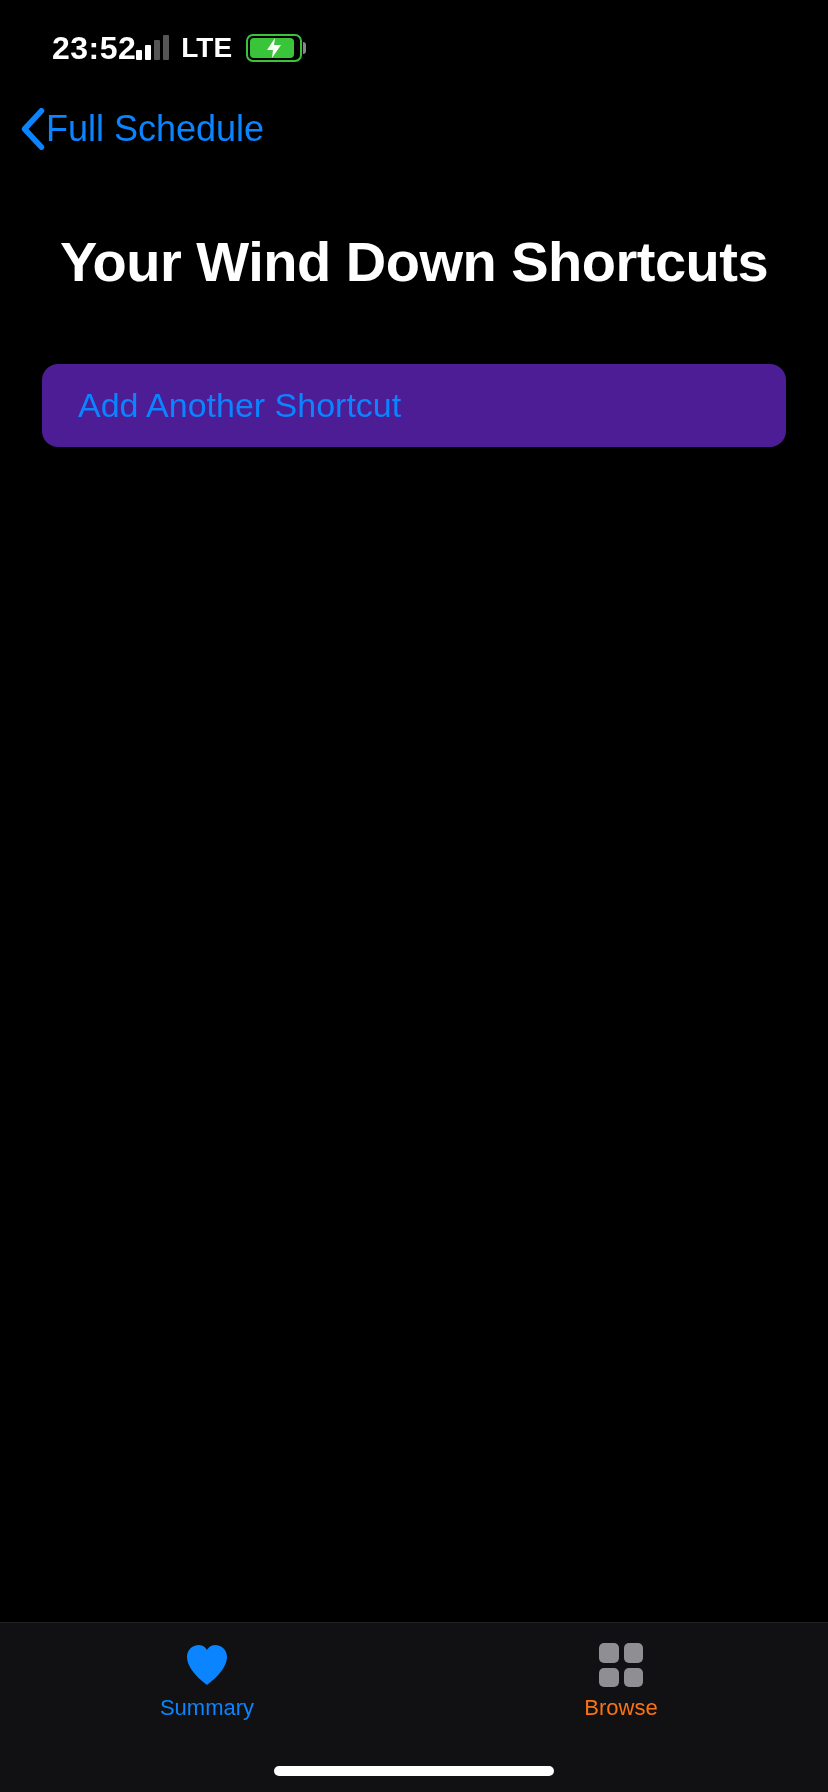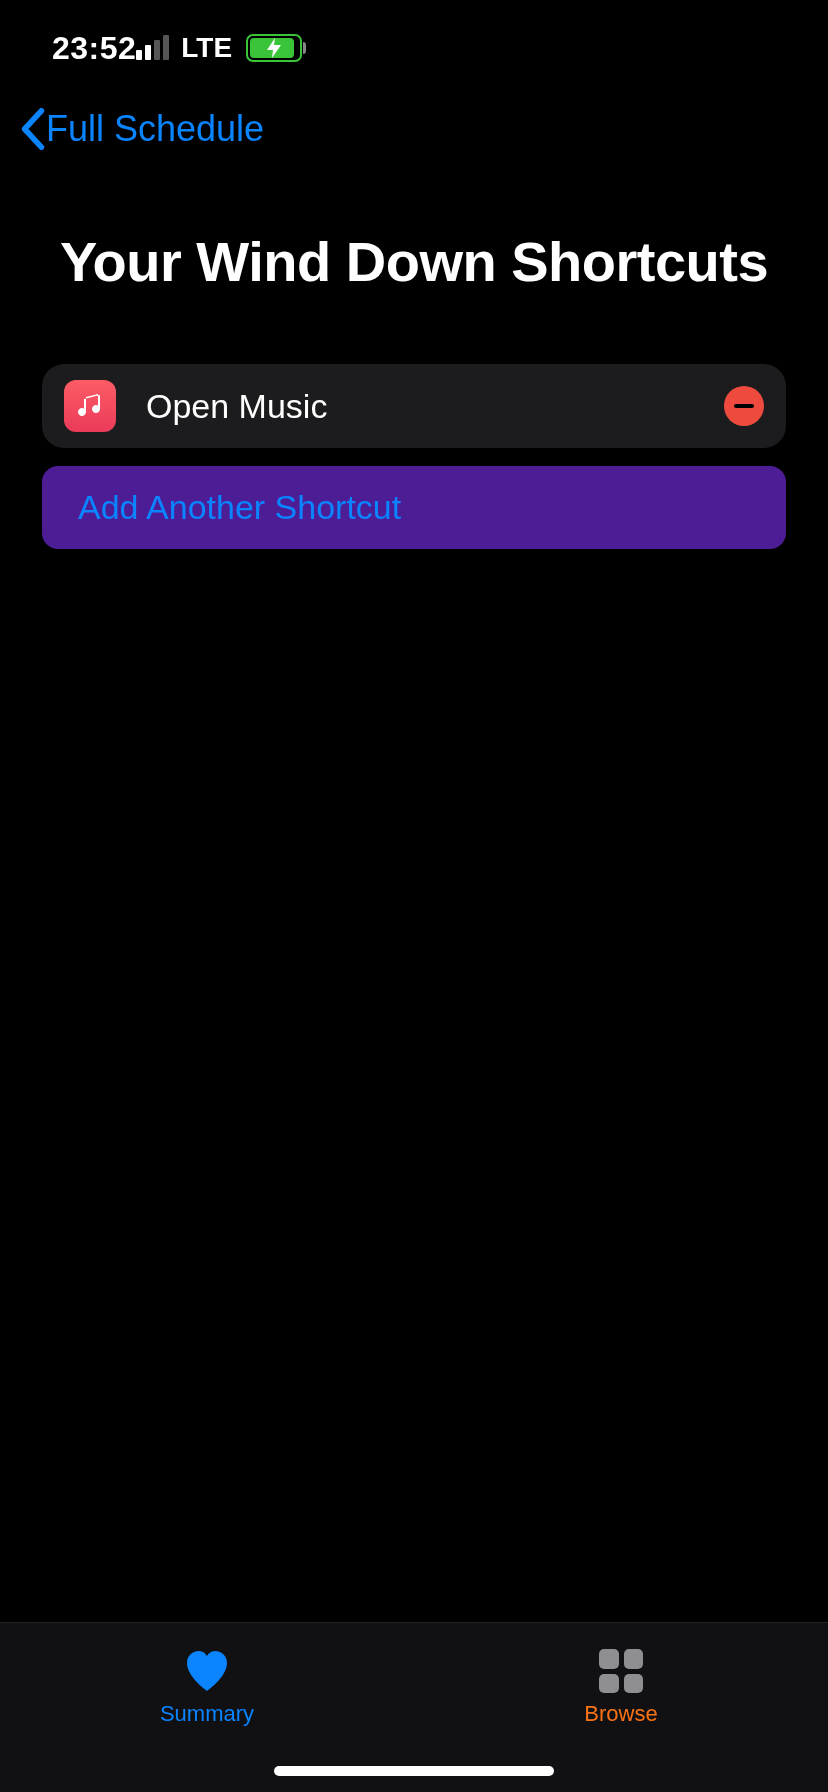--- a/index.html
+++ b/index.html
@@ -181,21 +181,21 @@
       font-size: 34px;
       font-weight: 400;
       cursor: pointer;
     }
     
     .tab-bar {
       height: 170px;
       background: #111113;
       display: flex;
       border-top: 0.5px solid #222;
-      padding-top: 24px;
+      padding-top: 18px;
     }
     .tab-item {
       flex: 1;
       display: flex;
       flex-direction: column;
       align-items: center;
       gap: 6px;
       cursor: pointer;
     }
     .tab-item.active .tab-label { color: #0a84ff; }
@@ -264,31 +264,20 @@
           <path d="M15 2 L3 15 L15 28" stroke="#0a84ff" stroke-width="4" fill="none" stroke-linecap="round" stroke-linejoin="round"></path>
         </svg>
     </span>
     <span>Full Schedule</span>
   </button>
 </div>
 
 <div class="content">
   <h1 class="page-title">Your Wind Down Shortcuts</h1>
 
-  <div class="shortcut-row">
-    <div class="app-icon">
-      <svg width="32" height="32" viewBox="0 0 32 32">
-        <path d="M24 4 L12 7 L12 22 C12 24.2 10.2 26 8 26 C5.8 26 4 24.2 4 22 C4 19.8 5.8 18 8 18 C8.7 18 9.4 18.2 10 18.5 L10 9 L26 5 L26 19 C26 21.2 24.2 23 22 23 C19.8 23 18 21.2 18 19 C18 16.8 19.8 15 22 15 C22.7 15 23.4 15.2 24 15.5 Z" fill="#fff"></path>
-      </svg>
-    </div>
-    <div class="shortcut-label">Open Music</div>
-    <button class="remove-btn">
-      <span class="remove-btn-line"></span>
-    </button>
-  </div>
 
   <div class="add-row">
     <span>Add Another Shortcut</span>
   </div>
 </div>
 
 <div class="tab-bar">
   <div class="tab-item active">
     <div class="tab-icon">
       <svg width="48" height="44" viewBox="0 0 48 44">

